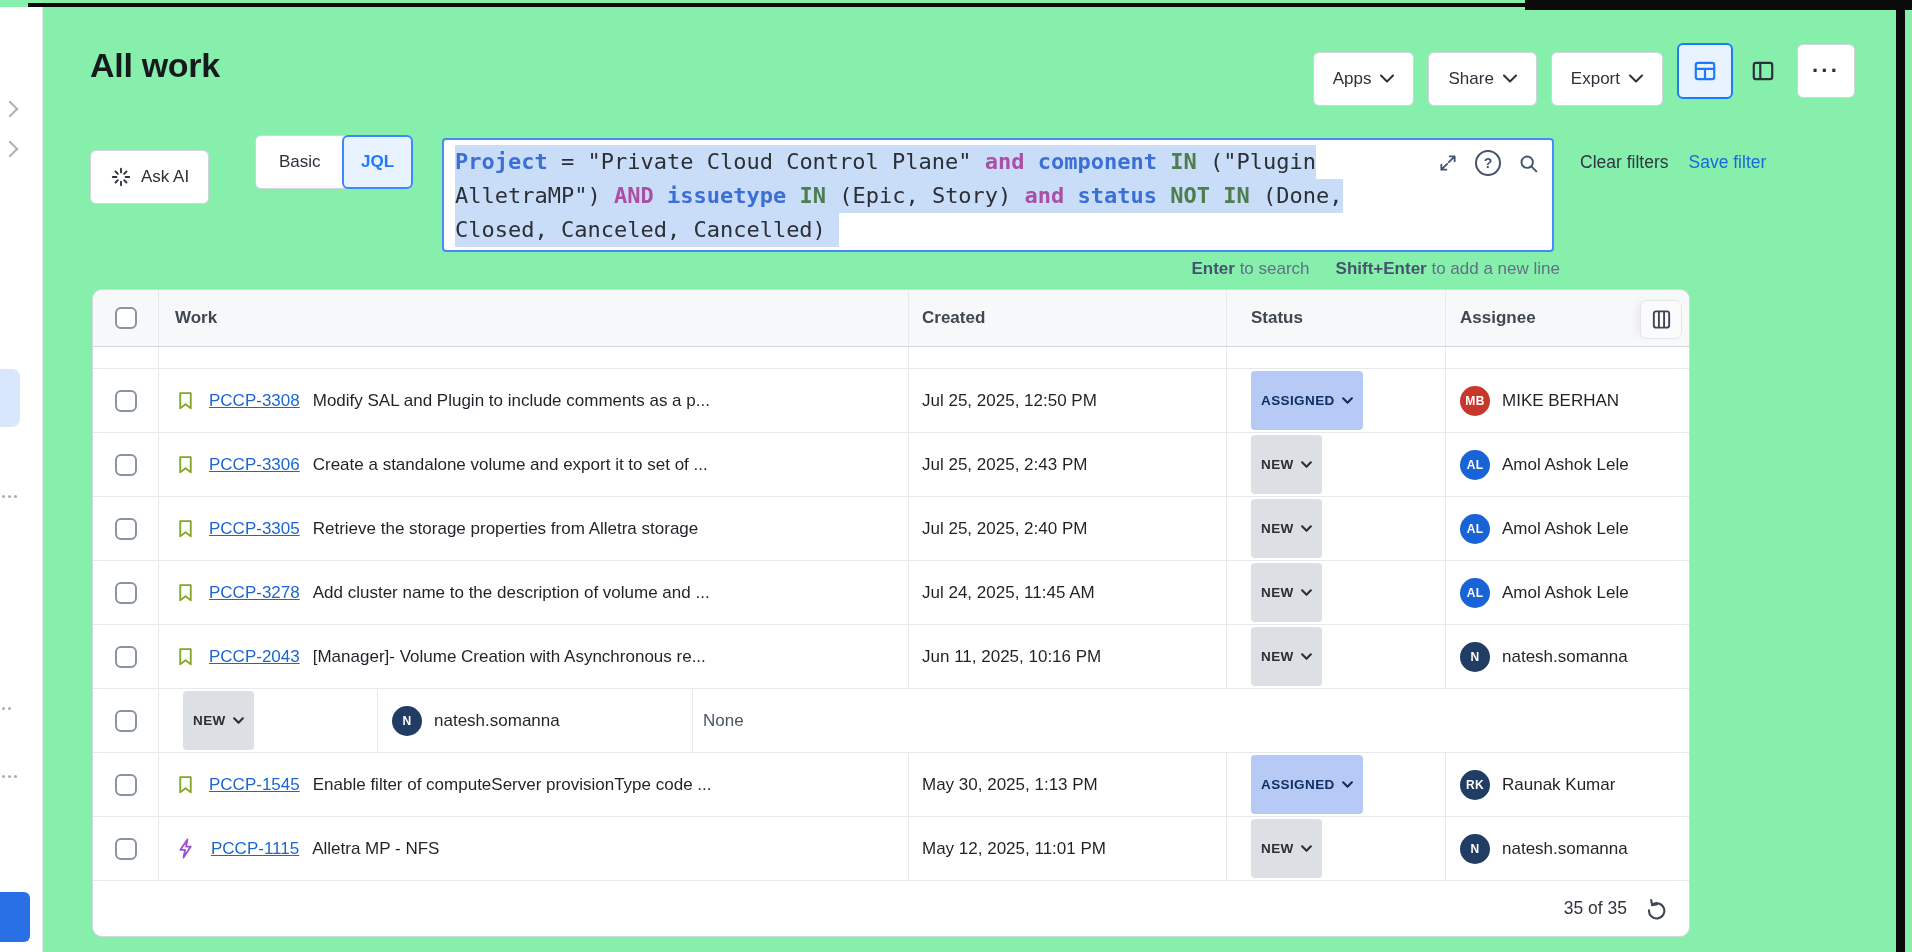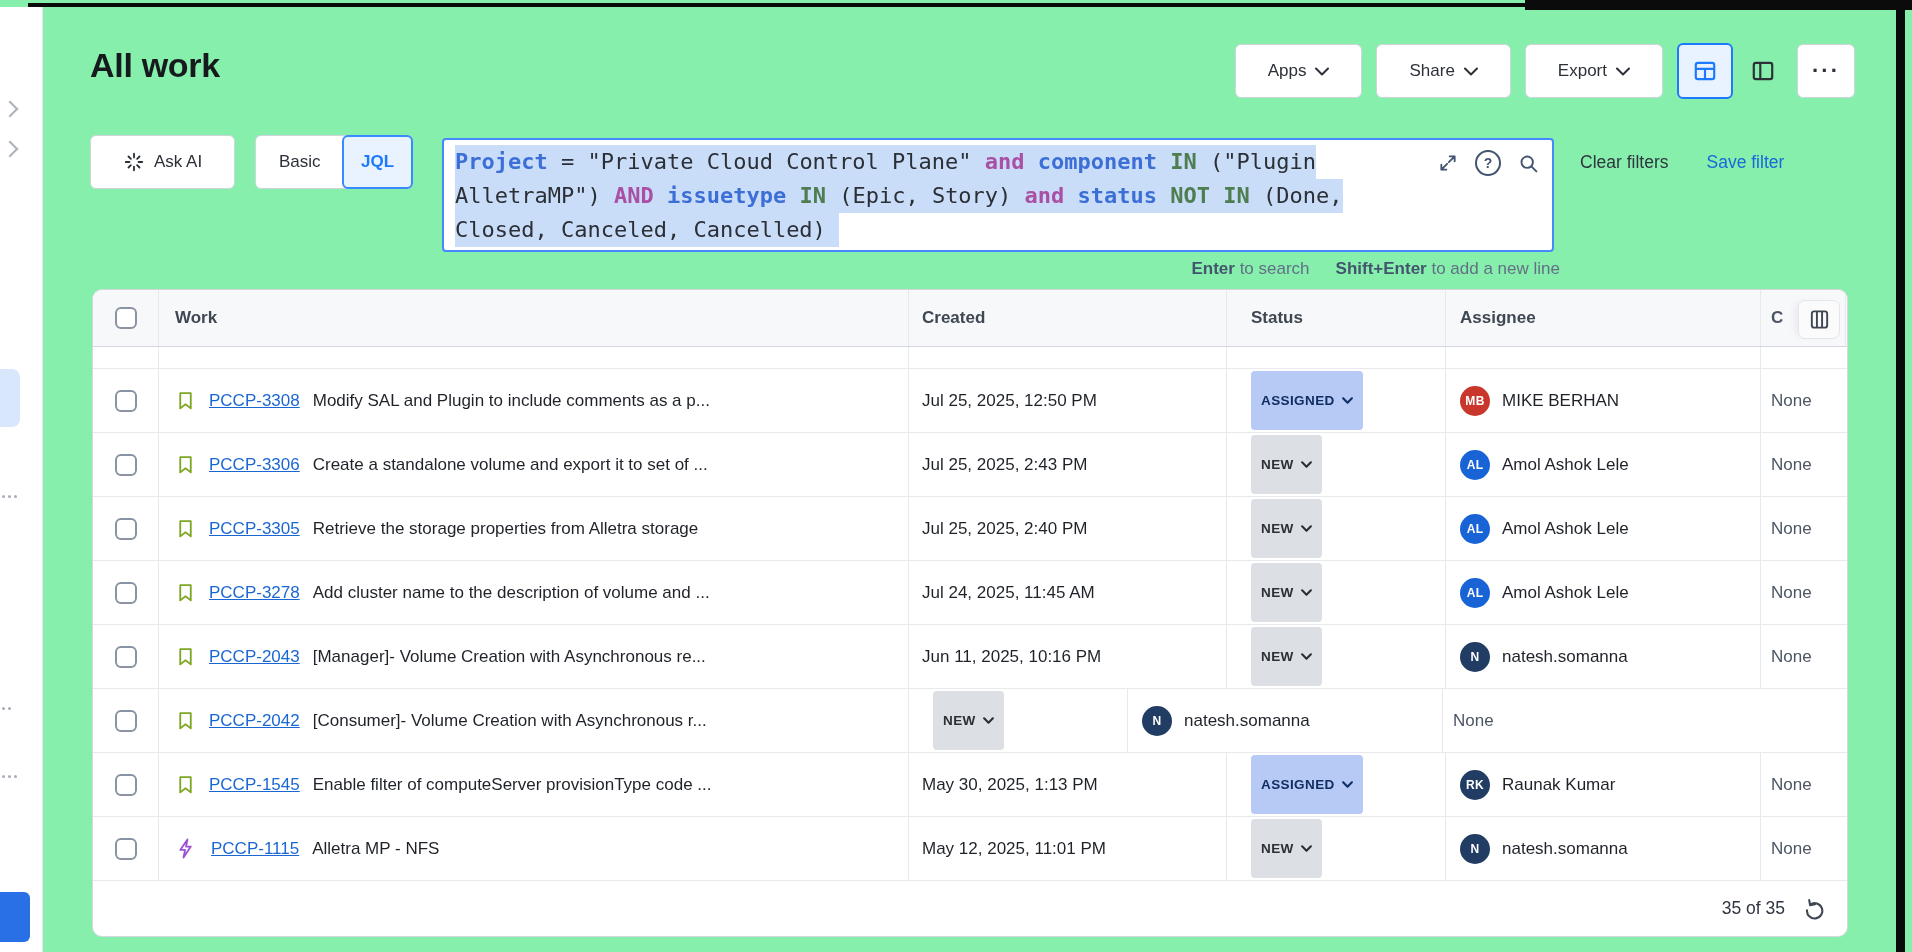--- a/index.html
+++ b/index.html
@@ -13,22 +13,22 @@
   .left-strip{position:absolute;left:0;top:7px;width:42px;bottom:0;background:#fff;border-right:1px solid #e4e6ea;}
   .strip-chev{position:absolute;left:4px;width:10px;height:10px;border-top:2px solid #9aa1ab;border-right:2px solid #9aa1ab;transform:rotate(45deg);opacity:.8;}
   .strip-dots{position:absolute;left:2px;display:flex;gap:3px;}
   .strip-dots i{width:3px;height:3px;border-radius:50%;background:#a7adb6;display:block;}
   .strip-select{position:absolute;left:0;top:362px;width:20px;height:58px;background:#d9e7fd;border-radius:0 8px 8px 0;}
   .strip-blue-box{position:absolute;left:0;top:885px;width:30px;height:50px;background:#2970e6;border-radius:0 6px 6px 0;}
   
   .page-title{position:absolute;left:90px;top:46px;font-size:34px;font-weight:bold;color:#161a1d;letter-spacing:-.3px;}
   
   .toolbar{position:absolute;top:44px;right:57px;display:flex;align-items:center;gap:14px;height:54px;}
-  .btn{display:inline-flex;align-items:center;gap:9px;height:52px;padding:0 32px;border:1.5px solid #d0d4db;
-       border-radius:6px;background:#fff;font-size:17px;color:#2c3038;cursor:default;}
+  .btn{display:inline-flex;align-items:center;gap:9px;height:52px;padding:0 19px;border:1.5px solid #d0d4db;
+       border-radius:6px;background:#fff;font-size:17px;color:#2c3038;cursor:default;margin-top:15px;}
   .btn svg{display:block;}
   .viewgroup{display:flex;align-items:center;gap:10px;}
   .view-btn-active{display:flex;align-items:center;justify-content:center;width:52px;height:52px;
        border:2px solid #1d7afc;border-radius:6px;background:#e9f2ff;}
   .view-btn-plain{display:flex;align-items:center;justify-content:center;width:40px;height:52px;}
   .more-btn{display:flex;align-items:center;justify-content:center;width:56px;height:52px;
        border:1.5px solid #d0d4db;border-radius:6px;background:#fff;font-size:22px;letter-spacing:2px;color:#2c3038;font-weight:bold;}
   
   .askai{position:absolute;left:90px;top:135px;}
   .seg{position:absolute;left:255px;top:135px;display:flex;align-items:center;height:54px;
@@ -37,29 +37,29 @@
   .seg-jql{display:flex;align-items:center;justify-content:center;height:54px;padding:0 17px;margin:-1.5px;
        border:2px solid #388bff;border-radius:6px;background:#e9f2ff;color:#1d7afc;font-weight:bold;font-size:17px;box-sizing:border-box;}
   .jql-box{position:absolute;left:442px;top:138px;width:1112px;height:114px;border:2px solid #4688ff;border-radius:4px;
        background:#fff;box-sizing:border-box;padding:5px 0 0 11px;
        font-family:"DejaVu Sans Mono",monospace;font-size:22px;}
   .jql-line{height:34px;line-height:34px;white-space:pre;}
   .jql-sel{display:inline-block;height:100%;}
   .jql-icons{position:absolute;top:10px;right:13px;display:flex;align-items:center;gap:17px;color:#44546f;}
   .help-circ{display:flex;align-items:center;justify-content:center;width:22px;height:22px;border:2px solid #44546f;
        border-radius:50%;font-size:14px;font-weight:bold;font-family:"Liberation Sans",sans-serif;}
-  .filter-links{position:absolute;left:1580px;top:152px;display:flex;align-items:center;gap:38px;font-size:17.5px;justify-content:center;}
+  .filter-links{position:absolute;left:1580px;top:152px;display:flex;align-items:center;gap:20px;font-size:17.5px;justify-content:center;}
   .link-dark{color:#2f3640;}
   .link-blue{color:#1868db;}
   
   .hint{position:absolute;top:259px;right:352px;font-size:17px;color:#626f86;}
   .hint b{color:#44546f;}
   .hint .gap{display:inline-block;width:26px;}
   
-  .table{position:absolute;left:92px;top:289px;width:1756px;height:648px;border:1.5px solid #d4d8de;border-radius:10px;
+  .table{position:absolute;left:92px;top:289px;width:1598px;height:648px;border:1.5px solid #d4d8de;border-radius:10px;
        background:#fff;box-sizing:border-box;display:flex;flex-direction:column;overflow:hidden;}
   .thead{display:flex;height:56px;background:#f7f8f9;border-bottom:1.5px solid #d4d8de;align-items:center;flex:none;position:relative;}
   .th{display:flex;align-items:center;height:100%;box-sizing:border-box;font-size:17px;font-weight:bold;color:#3f4752;border-right:1px solid #e7e9ed;}
   .th:last-child{border-right:none;}
   .sliver{display:flex;height:21px;border-bottom:1px solid #e7e9ed;flex:none;}
   .sliver .td{height:100%;}
   .tr{display:flex;height:63px;border-bottom:1px solid #e7e9ed;flex:none;}
   .td{display:flex;align-items:center;box-sizing:border-box;border-right:1px solid #e7e9ed;font-size:17px;color:#1f2329;overflow:hidden;}
   .td:last-child{border-right:none;}
   .c-check{width:66px;justify-content:center;flex:none;}
@@ -352,27 +352,20 @@
           <div class="td c-assignee">
             <span class="avatar" style="background:#213d63">N</span>
             <span>natesh.somanna</span>
           </div>
           <div class="td c-extra">None</div>
         </div>
         <div class="tr">
           <div class="td c-check">
             <div class="checkbox"></div>
           </div>
-          <div class="td c-work">
-            <svg width="21" height="21" viewBox="0 0 24 24">
-              <path d="M6 3.5h12V21l-6-4.6L6 21z" fill="none" stroke="#7fa624" stroke-width="2.1" stroke-linejoin="round"></path>
-            </svg>
-            <a class="issue-key">PCCP-2042</a>
-            <span class="summary">[Consumer]- Volume Creation with Asynchronous r...</span>
-          </div>
           <div class="td c-status">
             <span class="badge" style="background:#dcdfe4;color:#2c2f34">
               <span>NEW</span>
               <svg width="11" height="7" viewBox="0 0 12 8">
                 <path d="M1 1.5l5 5 5-5" fill="none" stroke="#2c2f34" stroke-width="2.4" stroke-linecap="round" stroke-linejoin="round"></path>
               </svg>
             </span>
           </div>
           <div class="td c-assignee">
             <span class="avatar" style="background:#213d63">N</span>

